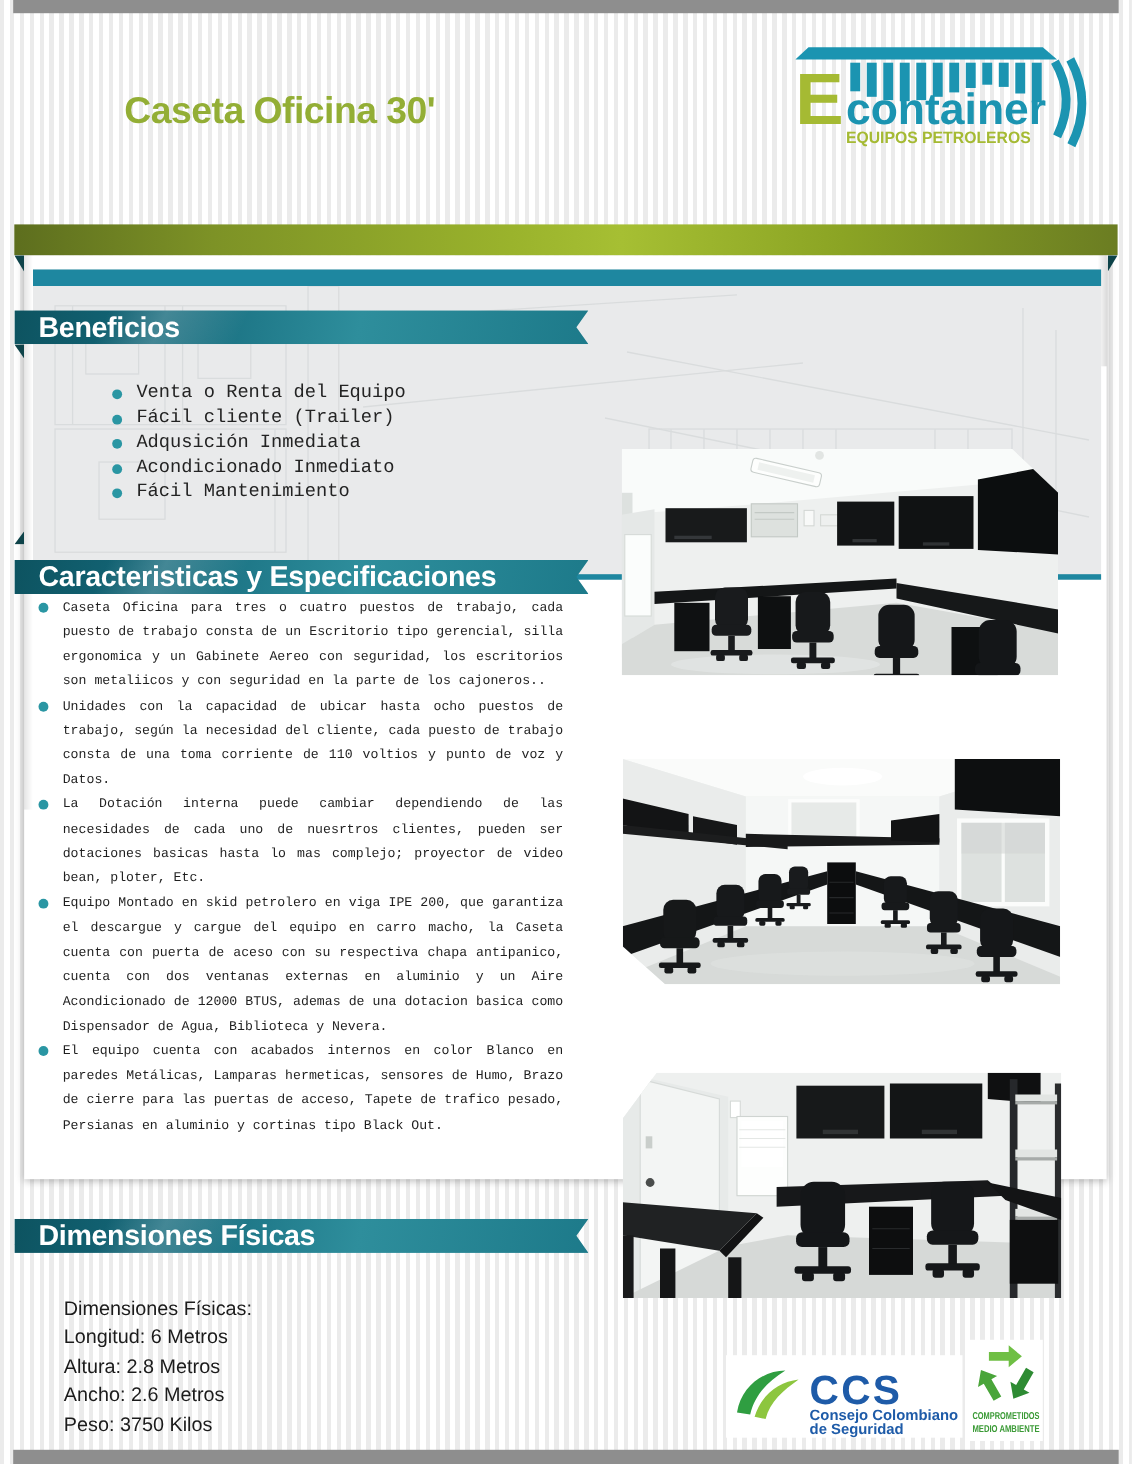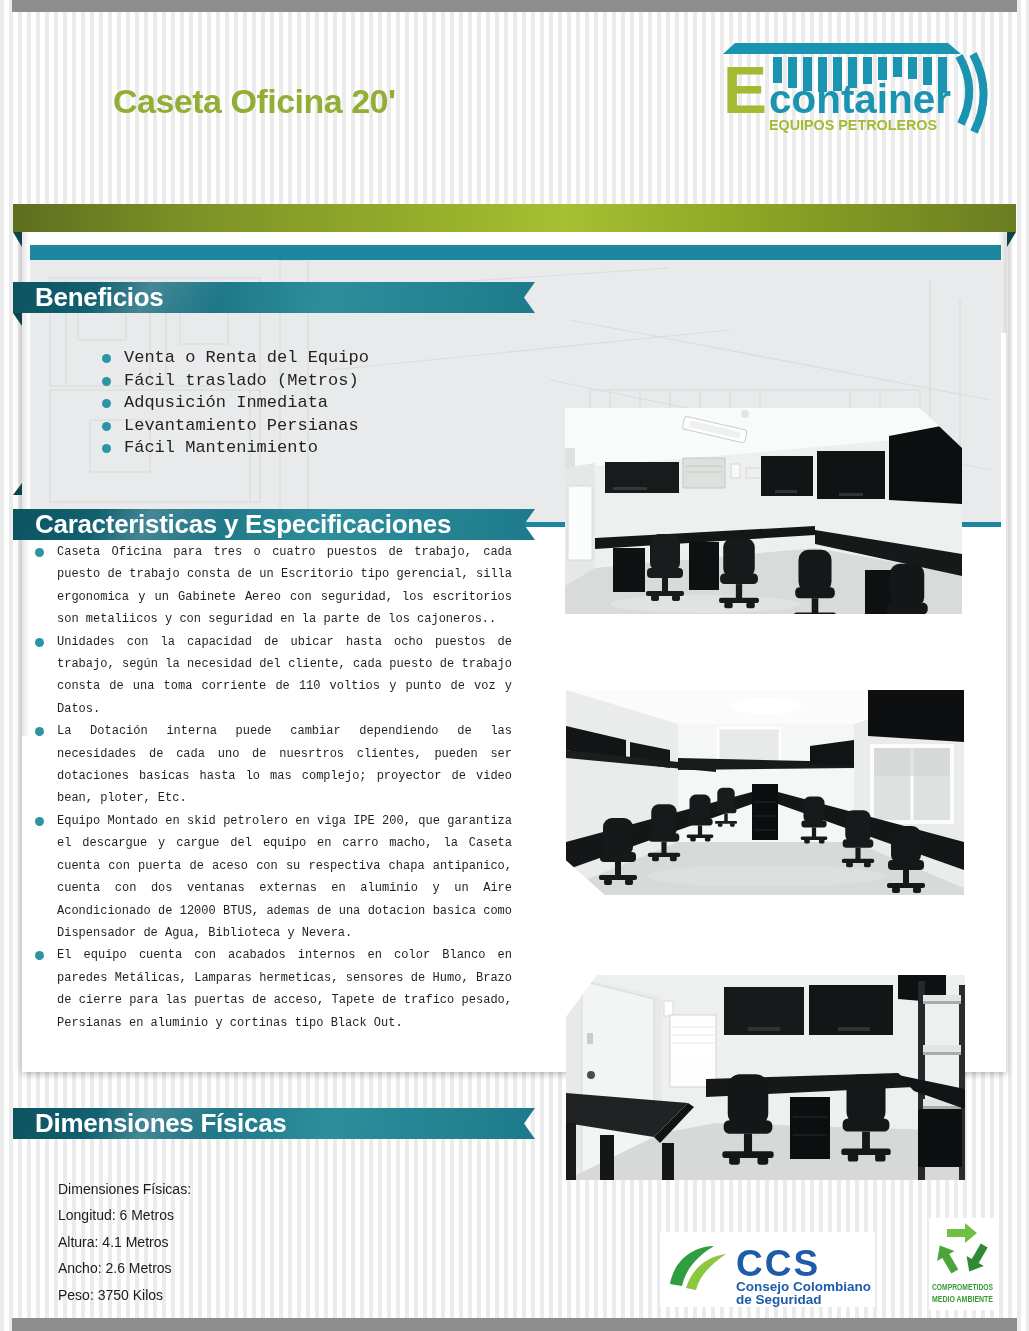--- a/index.html
+++ b/index.html
@@ -72,34 +72,34 @@
 
   .photo { z-index:6; }
   .photo svg { display:block; width:100%; height:100%; }
   .photo-1 { left:565px; top:408px; width:397px; height:206px;
     clip-path:polygon(0 0,89.4% 0,100% 19.4%,100% 100%,0 100%); }
   .photo-2 { left:566px; top:690px; width:398px; height:205px;
     clip-path:polygon(0 0,100% 0,100% 100%,9.8% 100%,0 83%); }
   .photo-3 { left:566px; top:975px; width:399px; height:205px;
     clip-path:polygon(7.8% 0,100% 0,100% 100%,0 100%,0 20.5%); }
 
-  .dim-text { left:58px; top:1176px; z-index:5; font-size:14px; line-height:26.4px; color:#1b1b1b; }
+  .dim-text { left:58px; top:1176px; z-index:5; font-size:18px; line-height:26.4px; color:#1b1b1b; }
 
   .ccs-box { left:660px; top:1232px; width:215px; height:75px; background:#ffffff; z-index:5;text-align:center; }
-  .eco-box { left:929px; top:1218px; width:67px; height:92px; background:#ffffff; z-index:5; }
+  .eco-box { left:881px; top:1218px; width:67px; height:92px; background:#ffffff; z-index:5; }
   .ccs-box svg, .eco-box svg, .logo svg { display:block; width:100%; height:100%; }
 </style>
 </head>
 <body>
 
 <div class="page">
 
   <div class="abs bar-top"></div>
 
-  <h1 class="abs page-title">Caseta Oficina 20'</h1>
+  <h1 class="abs page-title">Caseta Oficina 30'</h1>
 
   <div class="abs logo">
     <svg viewBox="0 0 265 100">
       <polygon points="12,3 225,3 238,14 0,14" fill="#1b94b1"></polygon>
       <g fill="#1b94b1">
         <rect x="50" y="17" width="9" height="26"></rect>
         <rect x="65" y="17" width="9" height="31"></rect>
         <rect x="80" y="17" width="9" height="34"></rect>
         <rect x="95" y="17" width="9" height="35"></rect>
         <rect x="110" y="17" width="9" height="34"></rect>
@@ -156,23 +156,23 @@
         <line x1="220" y1="130" x2="220" y2="242"></line>
       </g>
     </svg>
   </div>
 
   <div class="abs ribbon ribbon-beneficios">Beneficios</div>
   <div class="abs fold fold-b1"></div>
 
   <ul class="abs benefits-list">
     <li>Venta o Renta del Equipo</li>
-    <li>Fácil traslado (Metros)</li>
+    <li>Fácil cliente (Trailer)</li>
     <li>Adqusición Inmediata</li>
-    <li>Levantamiento Persianas</li>
+    <li>Acondicionado Inmediato</li>
     <li>Fácil Mantenimiento</li>
   </ul>
 
   <div class="abs ribbon ribbon-caract">Caracteristicas y Especificaciones</div>
   <div class="abs fold fold-c1"></div>
 
   <ul class="abs chars-list">
     <li>Caseta Oficina para tres o cuatro puestos de trabajo, cada puesto de trabajo consta de un Escritorio tipo gerencial, silla ergonomica y un Gabinete Aereo con seguridad, los escritorios son metaliicos y con seguridad en la parte de los cajoneros..</li>
     <li>Unidades con la capacidad de ubicar hasta ocho puestos de trabajo, según la necesidad del cliente, cada puesto de trabajo consta de una toma corriente de 110 voltios y punto de voz y Datos.</li>
     <li>La Dotación interna puede cambiar dependiendo de las necesidades de cada uno de nuesrtros clientes, pueden ser dotaciones basicas hasta lo mas complejo; proyector de video bean, ploter, Etc.</li>
@@ -329,21 +329,21 @@
       <rect x="0" y="148" width="10" height="57" fill="#191a1b"></rect>
     </svg>
   </div>
 
   <div class="abs ribbon ribbon-dim">Dimensiones Físicas</div>
   <div class="abs fold fold-d1"></div>
 
   <div class="abs dim-text">
     <div>Dimensiones Físicas:</div>
     <div>Longitud: 6 Metros</div>
-    <div>Altura: 4.1 Metros</div>
+    <div>Altura: 2.8 Metros</div>
     <div>Ancho: 2.6 Metros</div>
     <div>Peso: 3750 Kilos</div>
   </div>
 
   <div class="abs ccs-box">
     <svg viewBox="0 0 215 75">
       <path d="M10,52 C14,28 34,14 54,14 C38,24 26,36 22,54 Z" fill="#2f9e41"></path>
       <path d="M26,56 C32,36 48,24 66,22 C52,32 40,42 36,58 Z" fill="#8dc63f"></path>
       <text x="76" y="44" font-size="37" font-weight="bold" fill="#1e5ba8" letter-spacing="2">CCS</text>
       <text x="76" y="59" font-size="13.5" font-weight="bold" fill="#1e5ba8">Consejo Colombiano</text>

